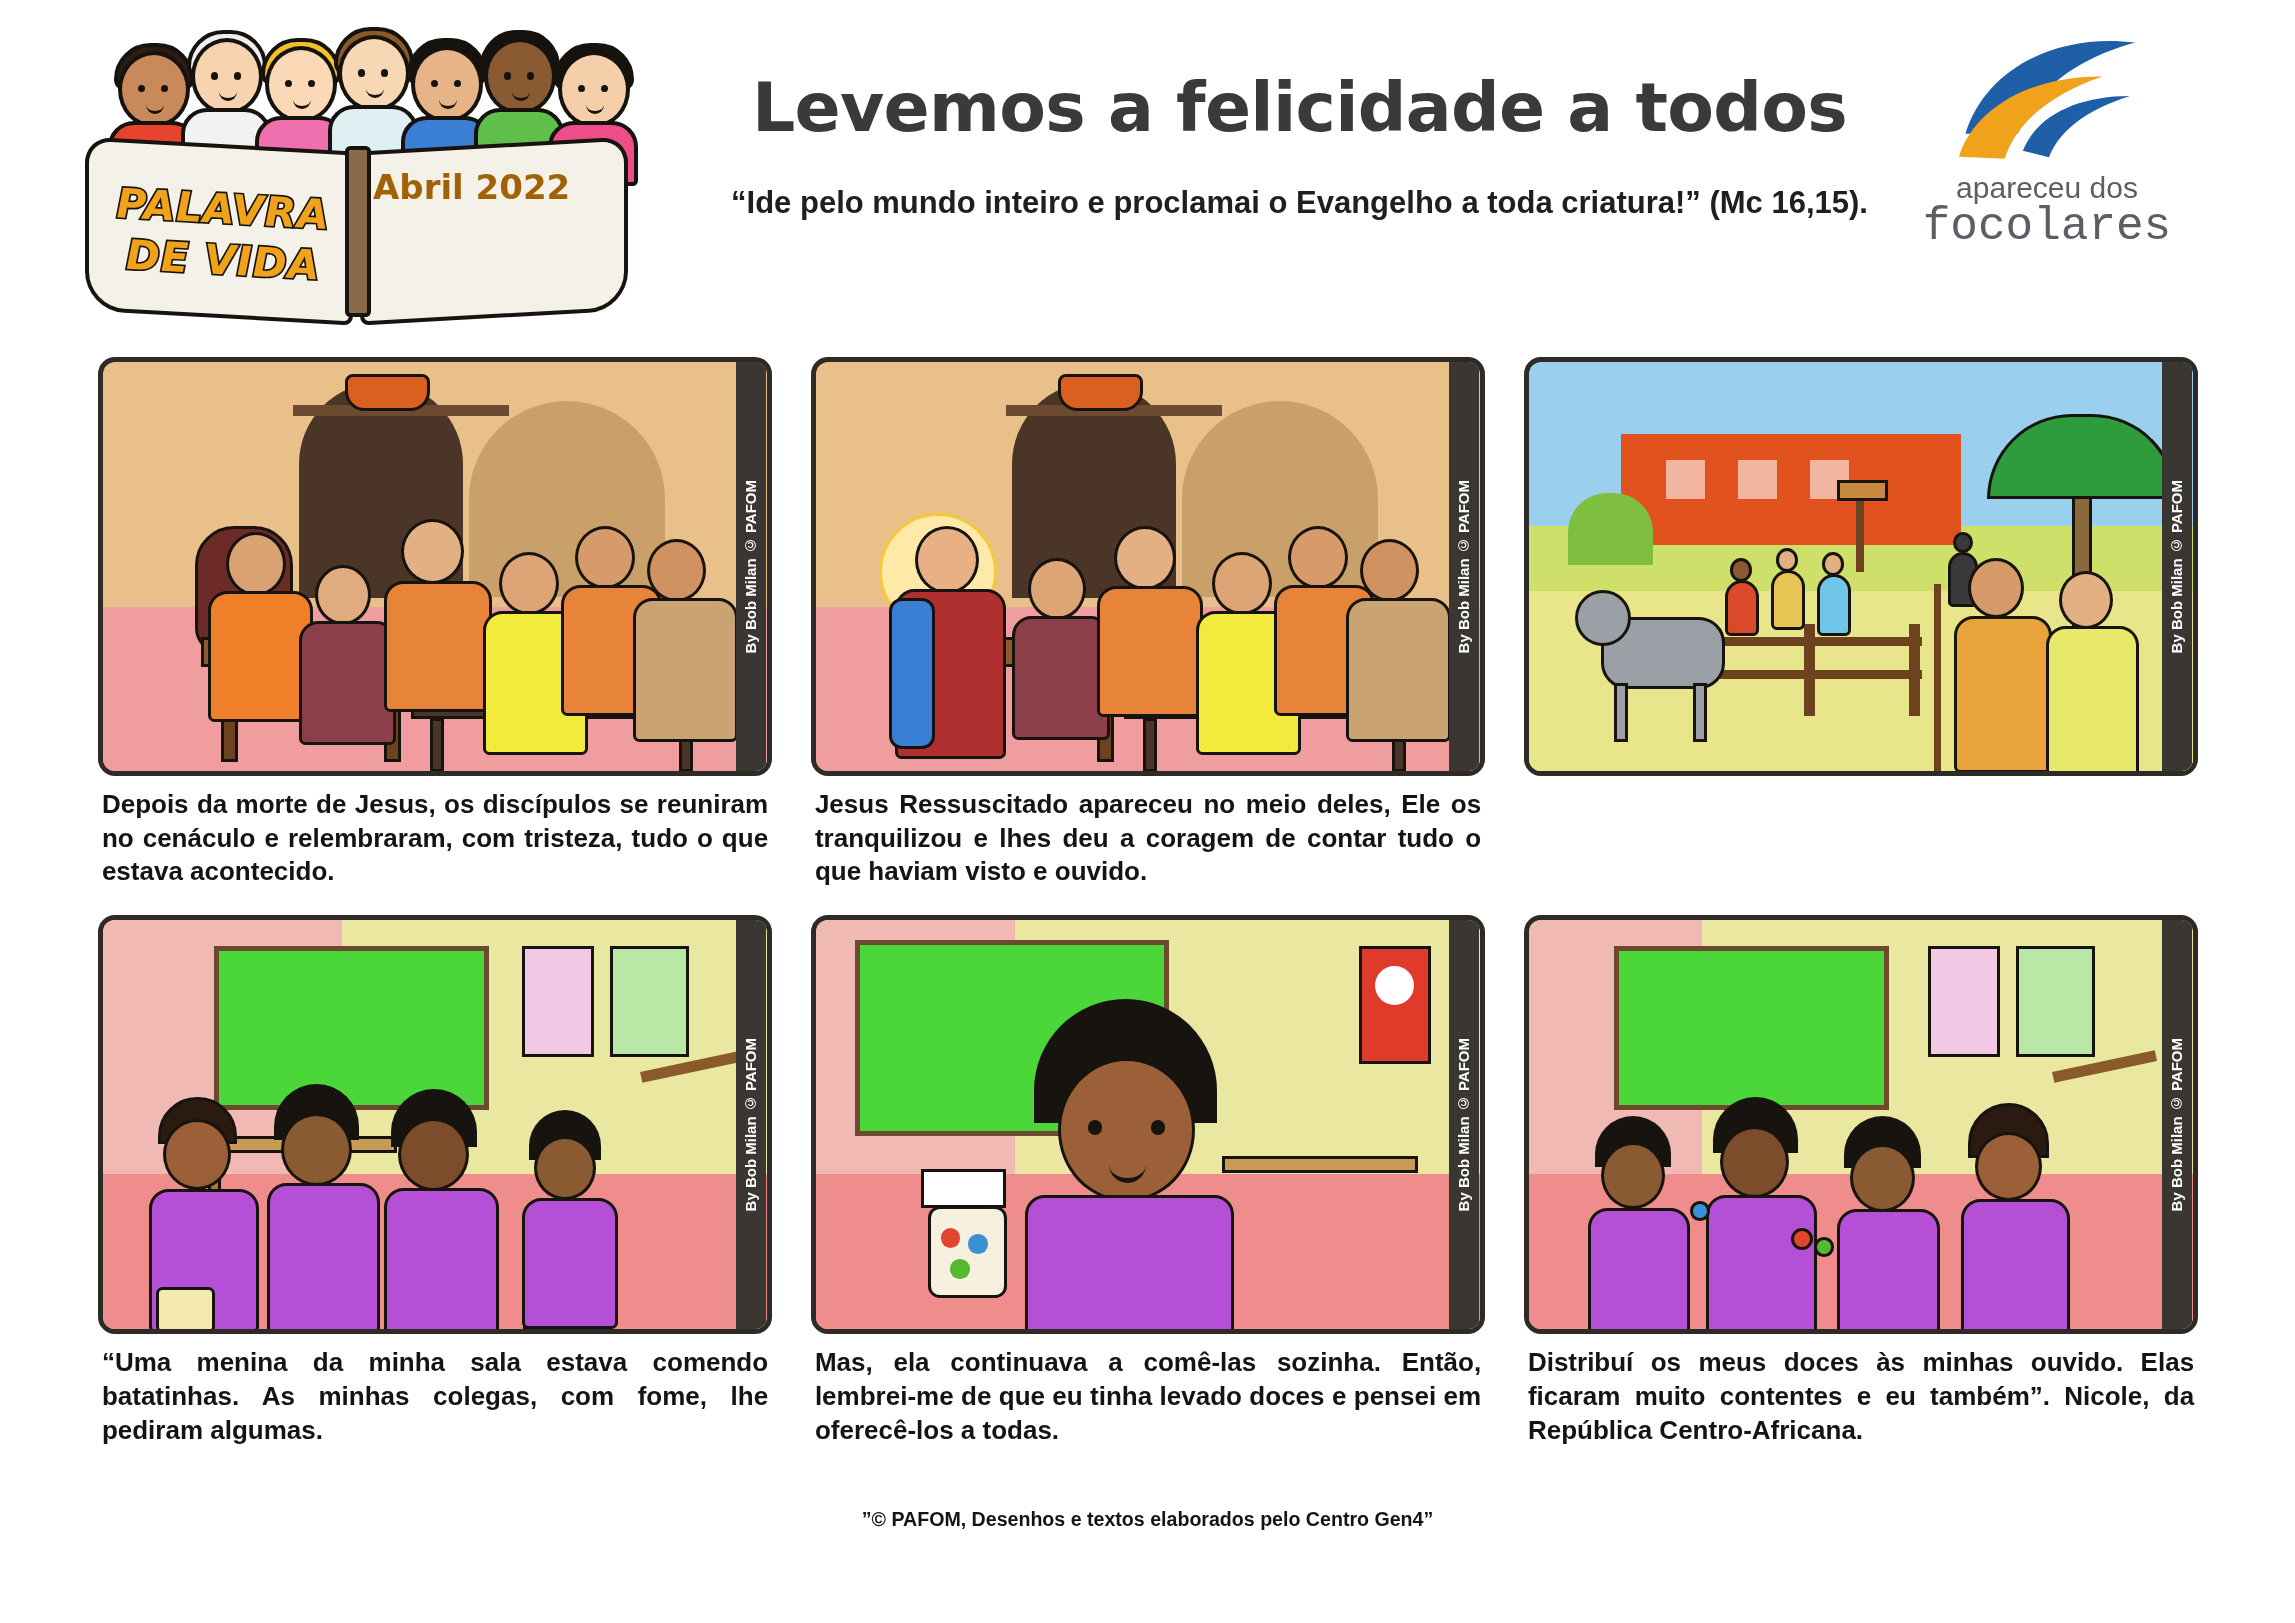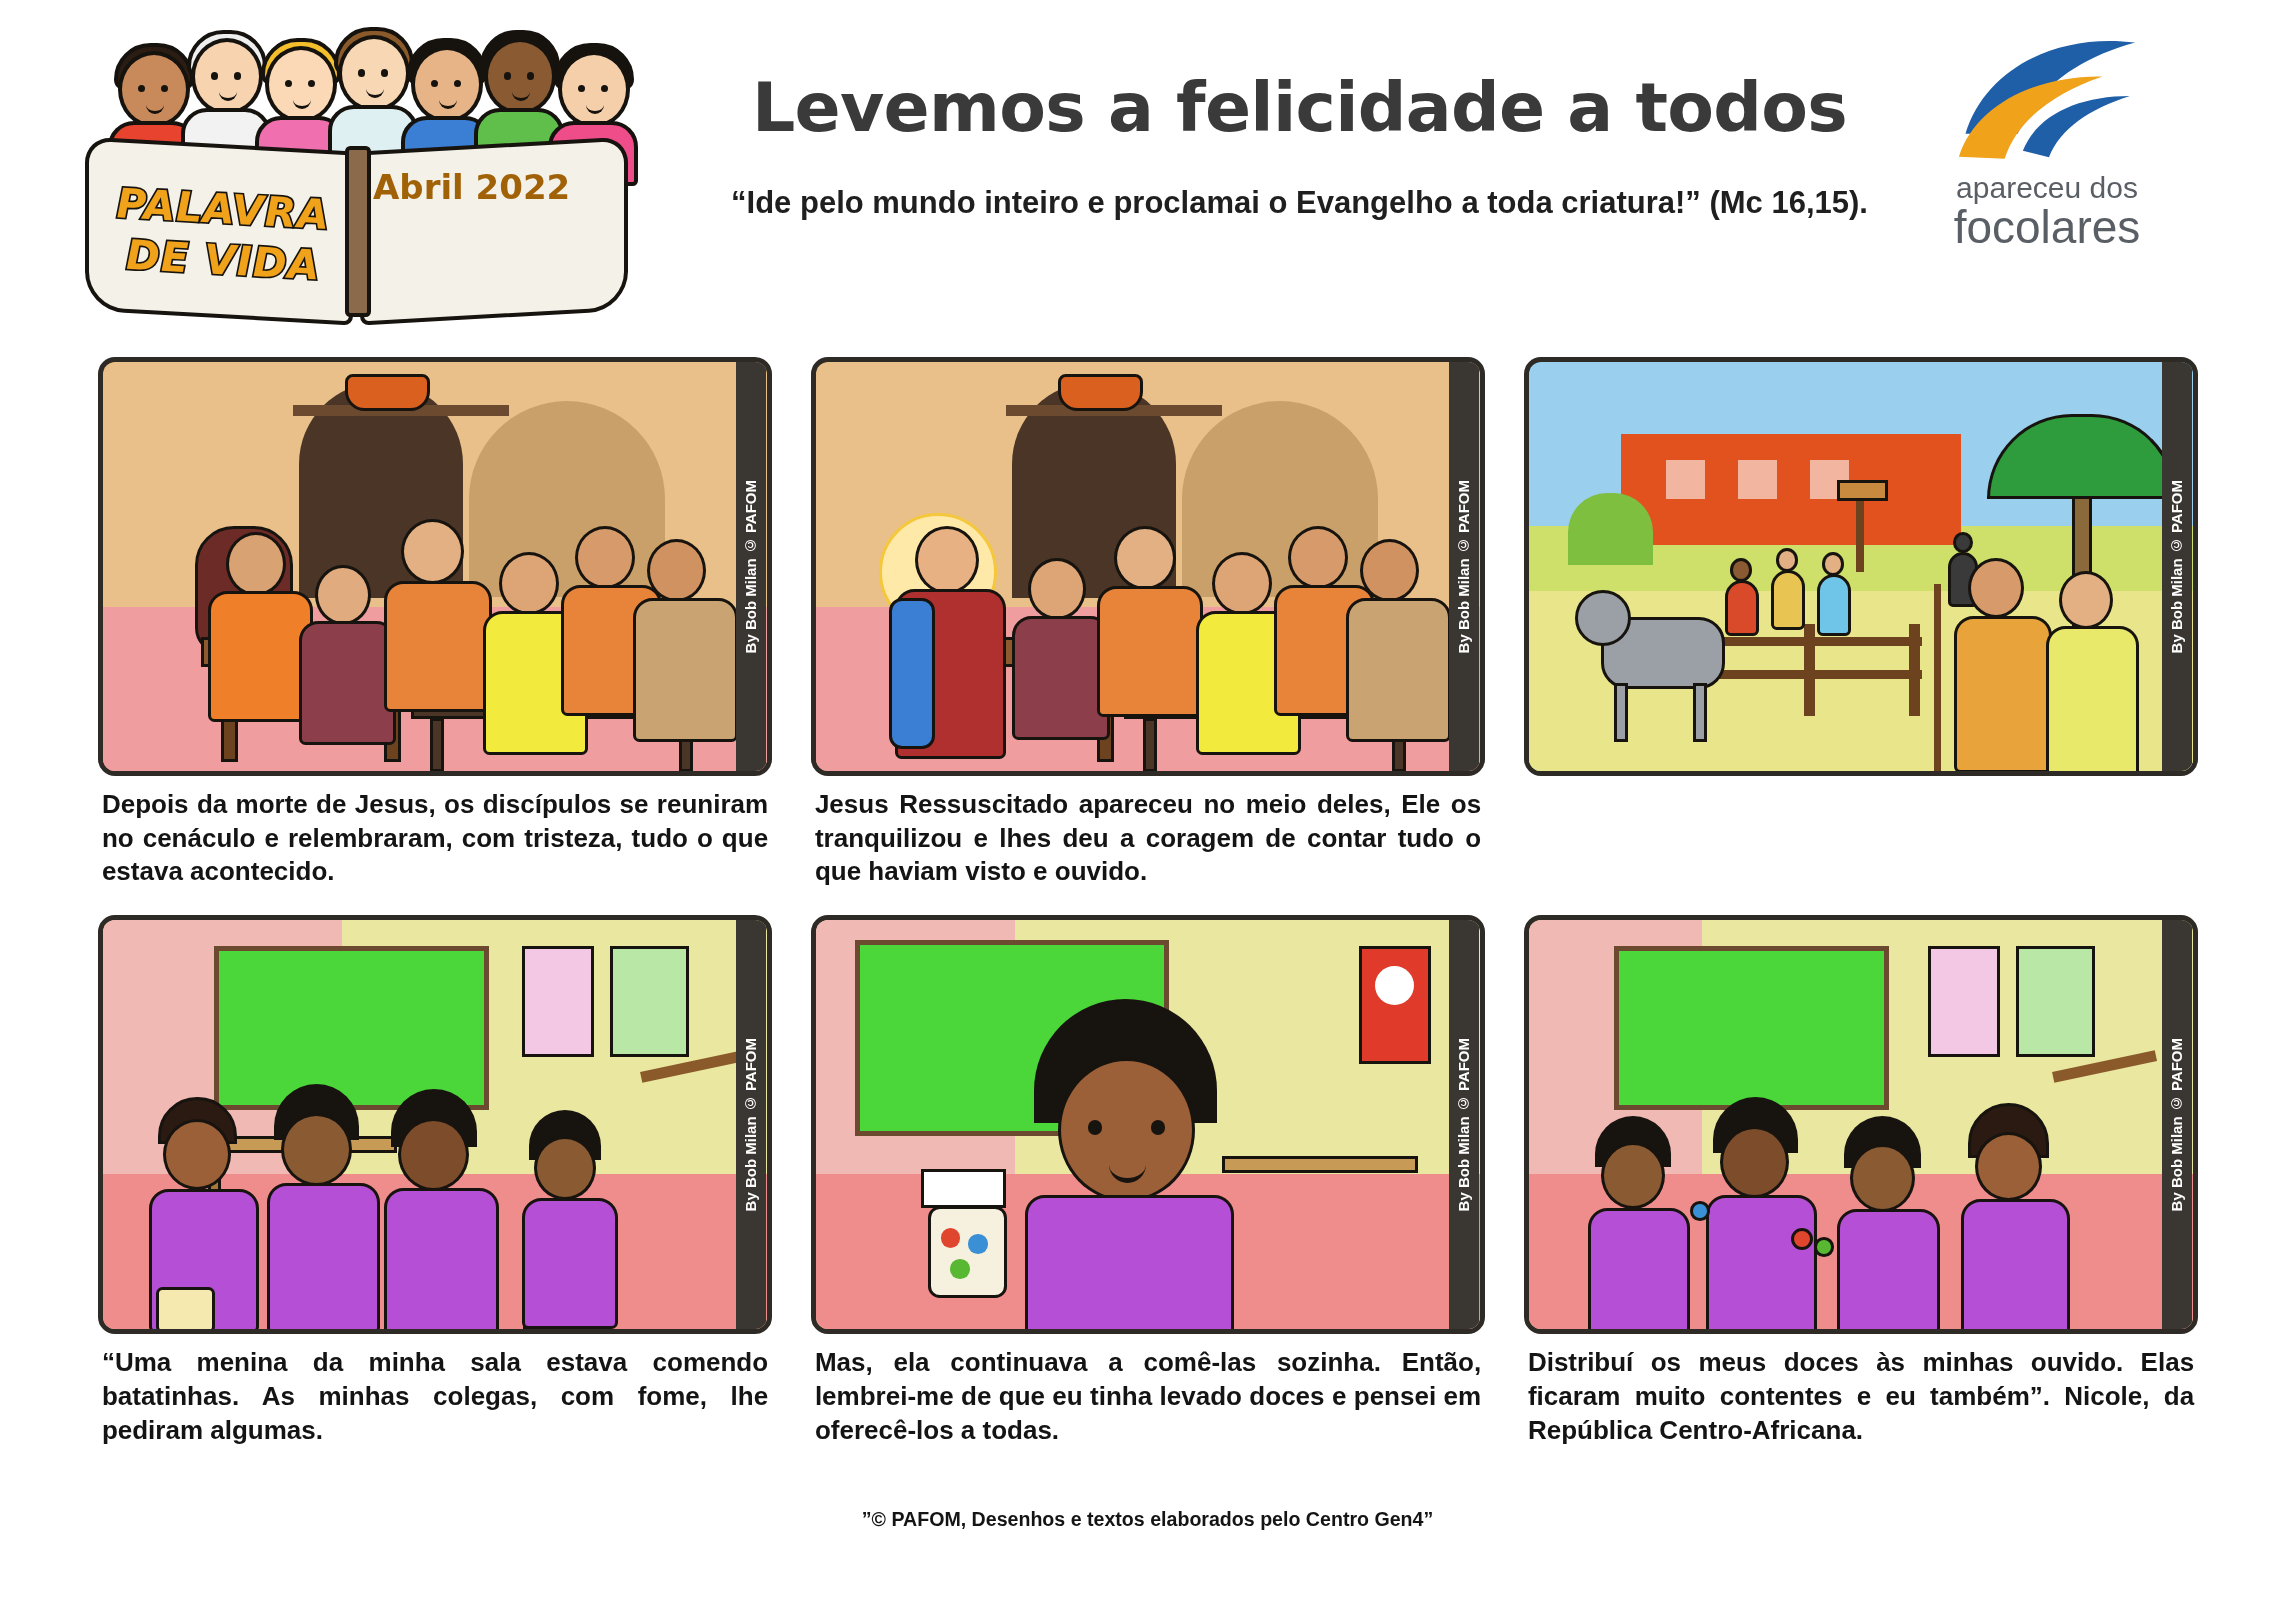--- a/index.html
+++ b/index.html
@@ -214,21 +214,21 @@
     height: 137px;
     margin: 0 auto;
   }
   .foc-text {
     text-align: center;
     font-family: "Liberation Sans", sans-serif;
     color: #5a5f66;
     line-height: 1.02;
   }
   .foc-text .l1 { font-size: 30px; }
-  .foc-text .l2 { font-size: 46px; }
+  .foc-text .l2 { font-size: 46px; font-family: Liberation Mono, monospace; }
 
   
   .comics {
     position: absolute;
     top: 357px;
     left: 98px;
     width: 2100px;
   }
   .row {
     display: flex;

